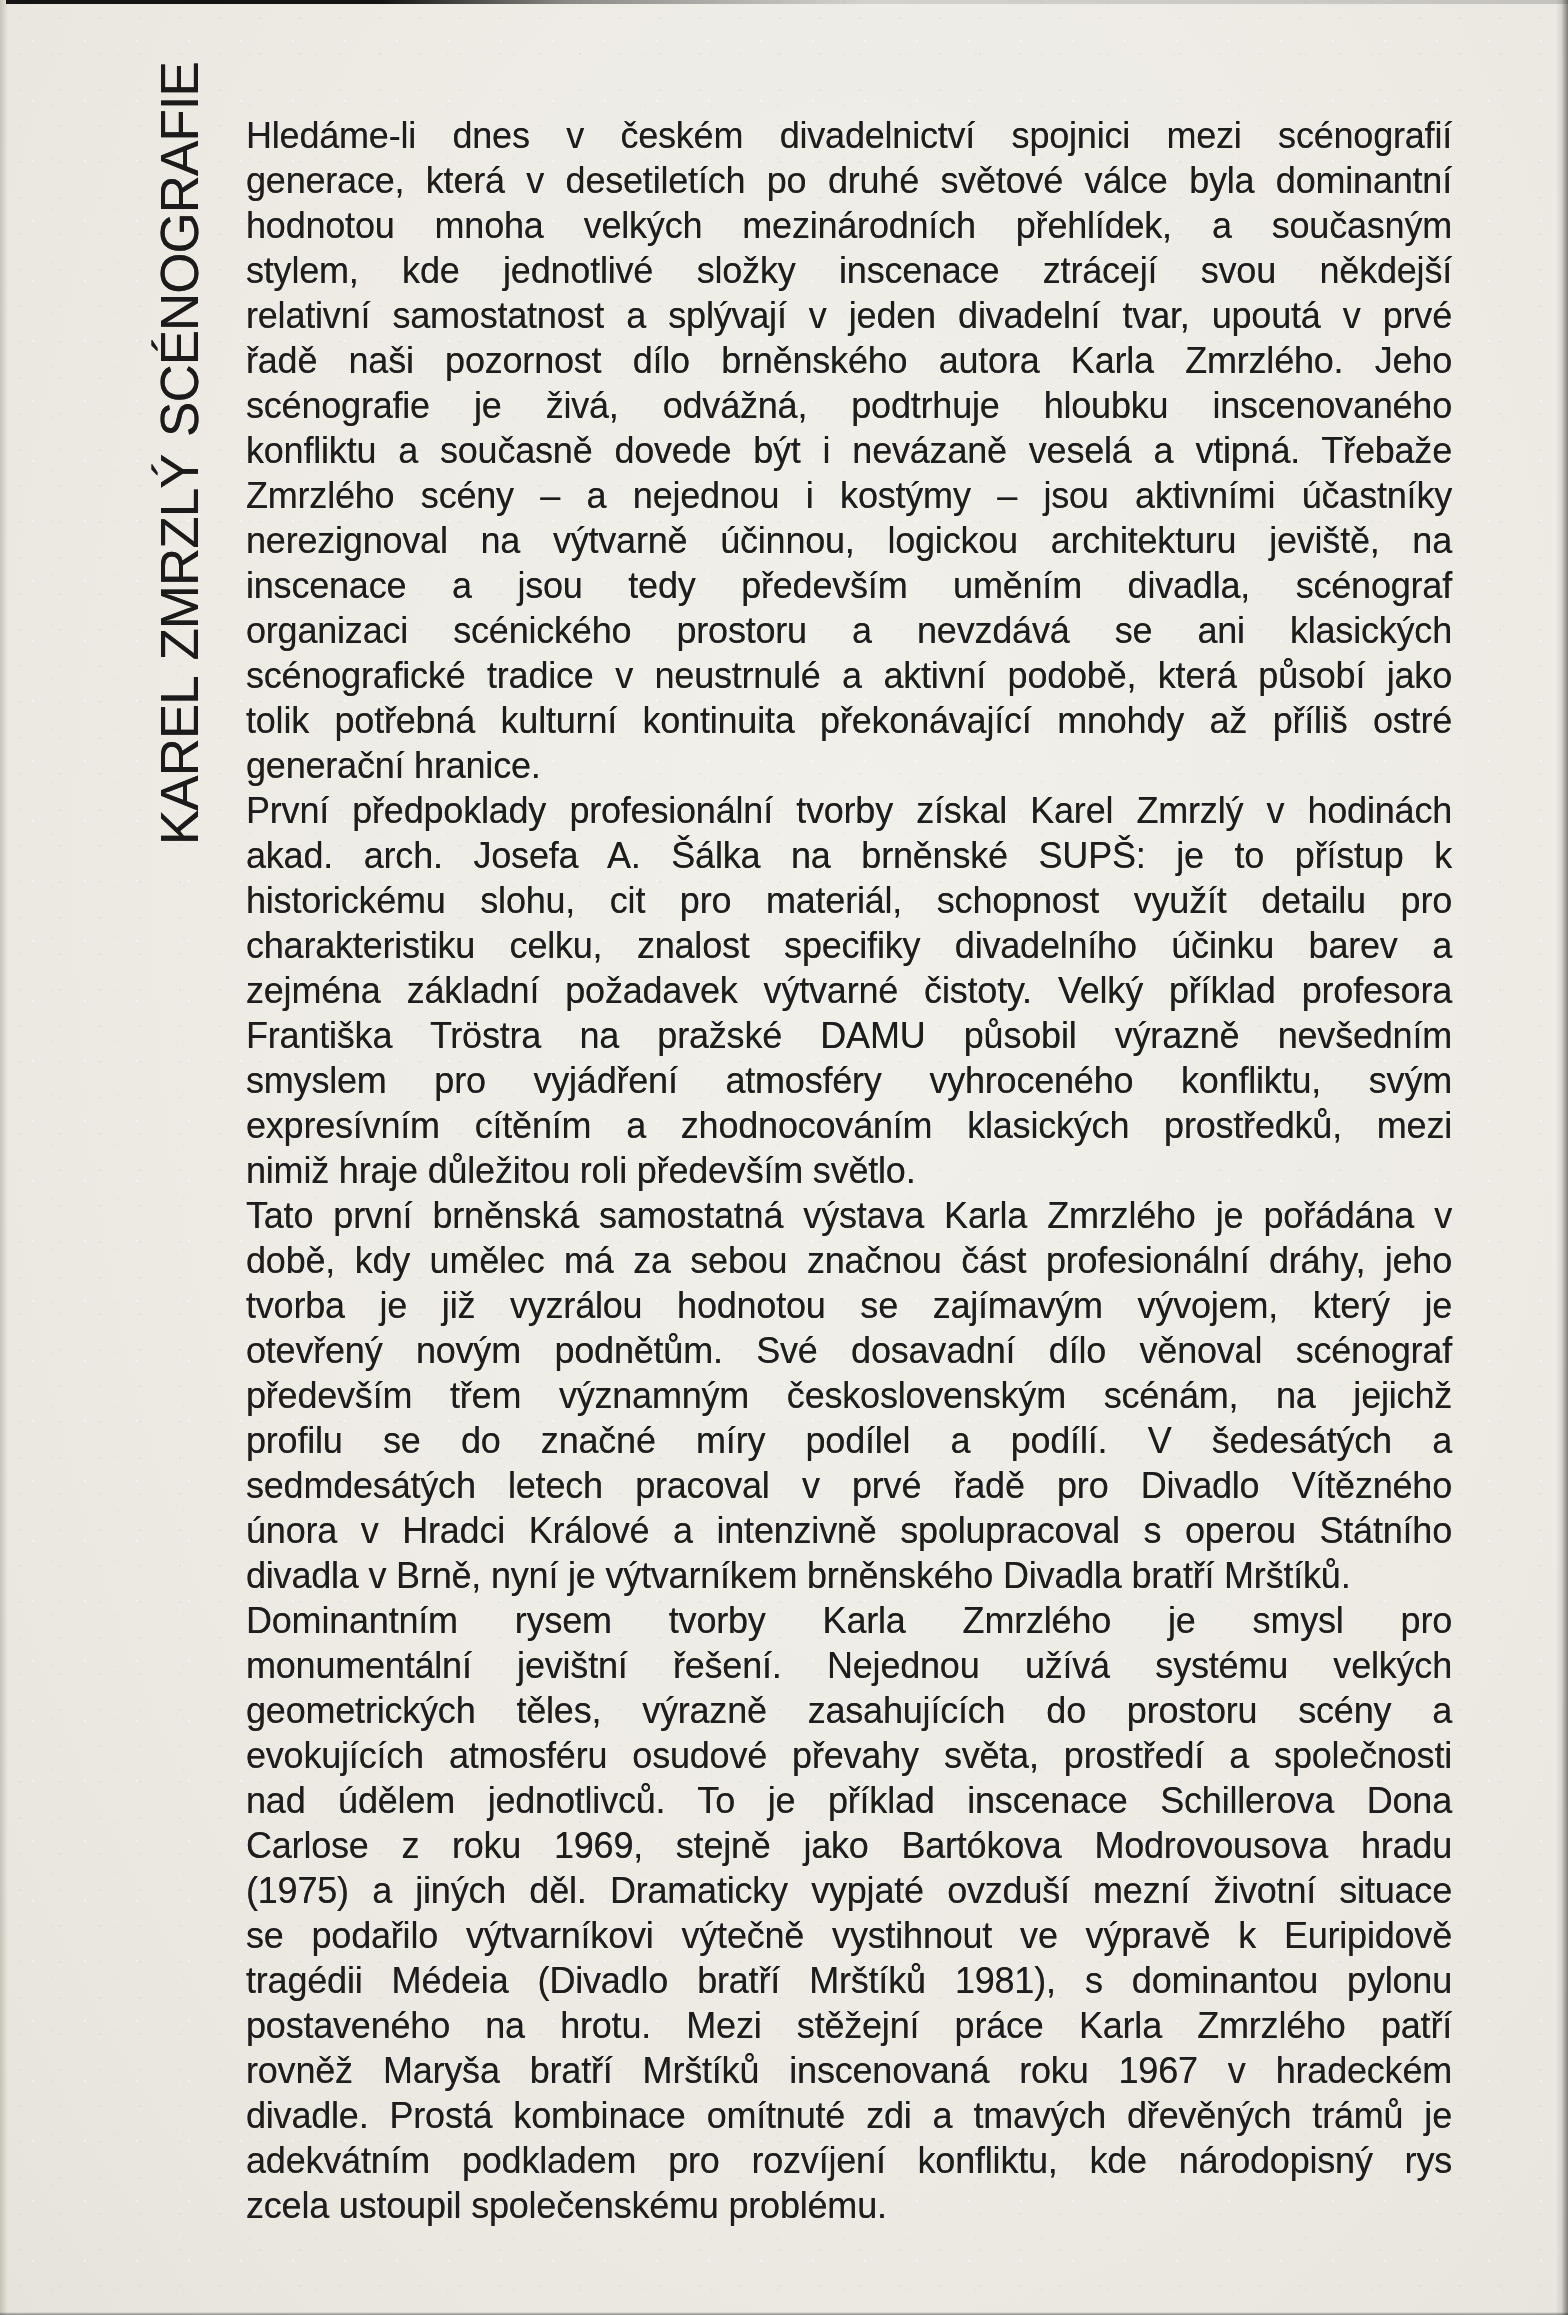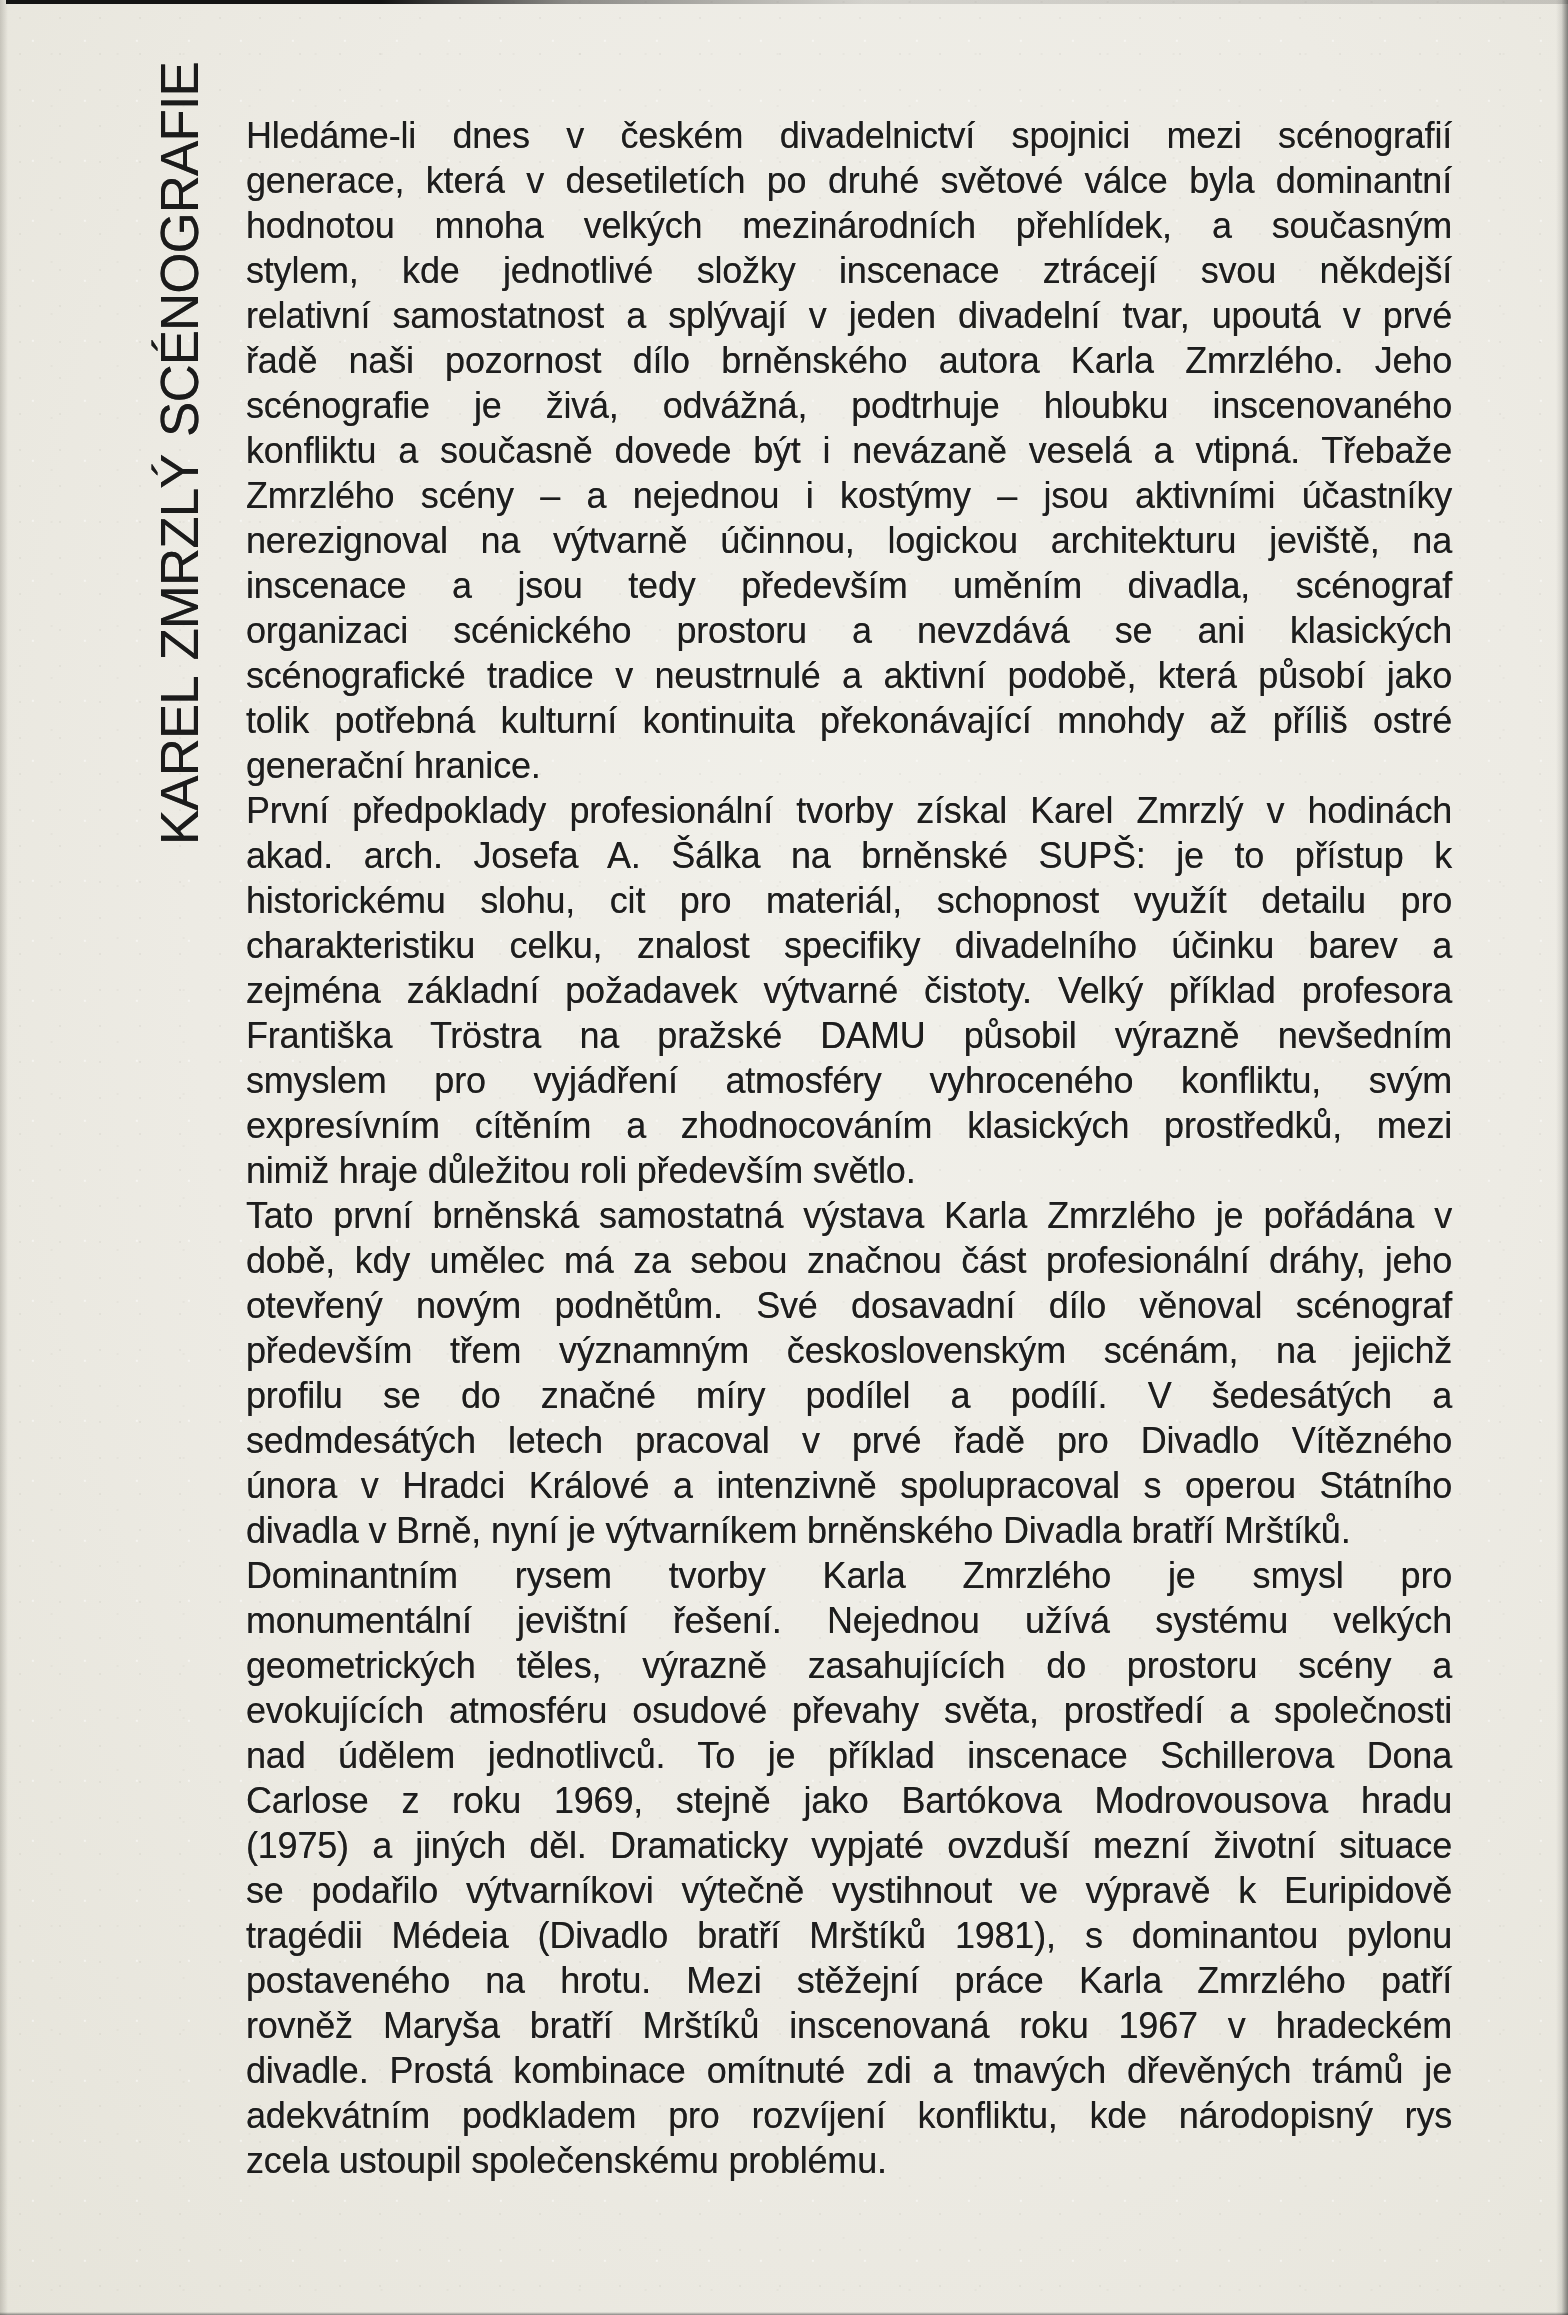--- a/index.html
+++ b/index.html
@@ -154,20 +154,21 @@
         <div class="line">charakteristiku celku, znalost specifiky divadelního účinku barev a</div>
         <div class="line">zejména základní požadavek výtvarné čistoty. Velký příklad profesora</div>
         <div class="line">Františka Tröstra na pražské DAMU působil výrazně nevšedním</div>
         <div class="line">smyslem pro vyjádření atmosféry vyhroceného konfliktu, svým</div>
         <div class="line">expresívním cítěním a zhodnocováním klasických prostředků, mezi</div>
         <div class="line para-end">nimiž hraje důležitou roli především světlo.</div>
       </div>
       <div class="para">
         <div class="line">Tato první brněnská samostatná výstava Karla Zmrzlého je pořádána v</div>
         <div class="line">době, kdy umělec má za sebou značnou část profesionální dráhy, jeho</div>
+        <div class="line">tvorba je již vyzrálou hodnotou se zajímavým vývojem, který je</div>
         <div class="line">otevřený novým podnětům. Své dosavadní dílo věnoval scénograf</div>
         <div class="line">především třem významným československým scénám, na jejichž</div>
         <div class="line">profilu se do značné míry podílel a podílí. V šedesátých a</div>
         <div class="line">sedmdesátých letech pracoval v prvé řadě pro Divadlo Vítězného</div>
         <div class="line">února v Hradci Králové a intenzivně spolupracoval s operou Státního</div>
         <div class="line para-end">divadla v Brně, nyní je výtvarníkem brněnského Divadla bratří Mrštíků.</div>
       </div>
       <div class="para">
         <div class="line">Dominantním rysem tvorby Karla Zmrzlého je smysl pro</div>
         <div class="line">monumentální jevištní řešení. Nejednou užívá systému velkých</div>

